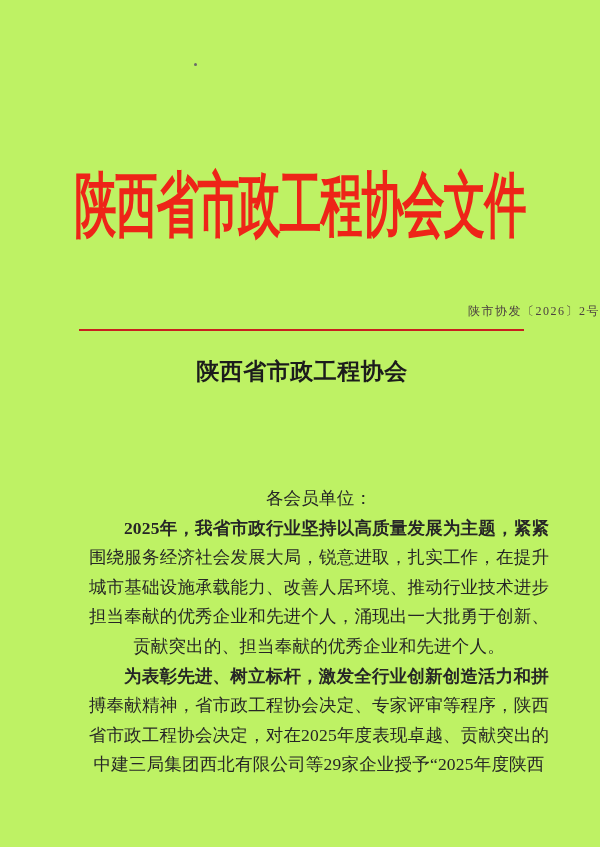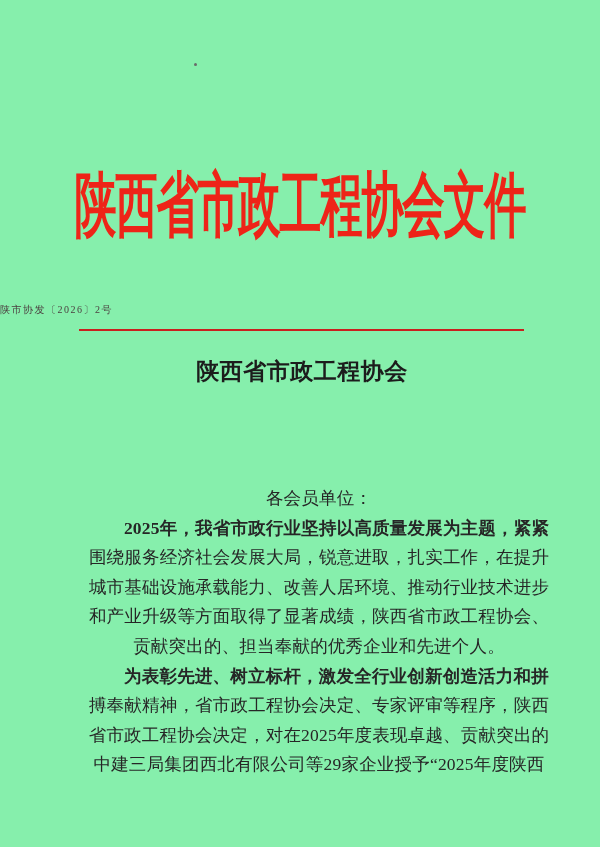--- a/index.html
+++ b/index.html
@@ -4,21 +4,21 @@
 <style>
   html, body {
     margin: 0;
     padding: 0;
     background: #ffffff;
   }
   .page {
     position: relative;
     width: 600px;
     height: 847px;
-    background: #86efac;
+    background: #bef264;
     overflow: hidden;
     font-family: "Liberation Serif", "DejaVu Serif", serif;
   }
   .speck {
     position: absolute;
     left: 194px;
     top: 63px;
     width: 3px;
     height: 3px;
     border-radius: 50%;
@@ -33,24 +33,24 @@
     font-size: 42px;
     font-weight: bold;
     letter-spacing: -1px;
     white-space: nowrap;
     transform: scaleY(1.68);
     transform-origin: top center;
   }
   .doc-number {
     position: absolute;
     top: 303px;
-    left: 0;
+    left: 12px;
     right: 0;
-    text-align: left;
-    font-size: 10px;
+    text-align: right;
+    font-size: 12px;
     color: #4c4040;
     letter-spacing: 1.5px;
     white-space: nowrap;
   }
   .red-line {
     position: absolute;
     top: 329px;
     left: 79px;
     width: 445px;
     height: 2px;
@@ -105,21 +105,21 @@
 
   <div class="doc-title">
     <div>陕西省市政工程协会</div>
   </div>
 
   <div class="body-text">
     <div class="bline">各会员单位：</div>
     <div class="bline indent">2025年，我省市政行业坚持以高质量发展为主题，紧紧</div>
     <div class="bline">围绕服务经济社会发展大局，锐意进取，扎实工作，在提升</div>
     <div class="bline">城市基础设施承载能力、改善人居环境、推动行业技术进步</div>
-    <div class="bline">和产业升级等方面取得了显著成绩，陕西省市政工程协会、</div>
+    <div class="bline">担当奉献的优秀企业和先进个人，涌现出一大批勇于创新、</div>
     <div class="bline">贡献突出的、担当奉献的优秀企业和先进个人。</div>
     <div class="bline indent">为表彰先进、树立标杆，激发全行业创新创造活力和拼</div>
     <div class="bline">搏奉献精神，省市政工程协会决定、专家评审等程序，陕西</div>
     <div class="bline">省市政工程协会决定，对在2025年度表现卓越、贡献突出的</div>
     <div class="bline">中建三局集团西北有限公司等29家企业授予“2025年度陕西</div>
   </div>
 
 </div>
 
 </body></html>

